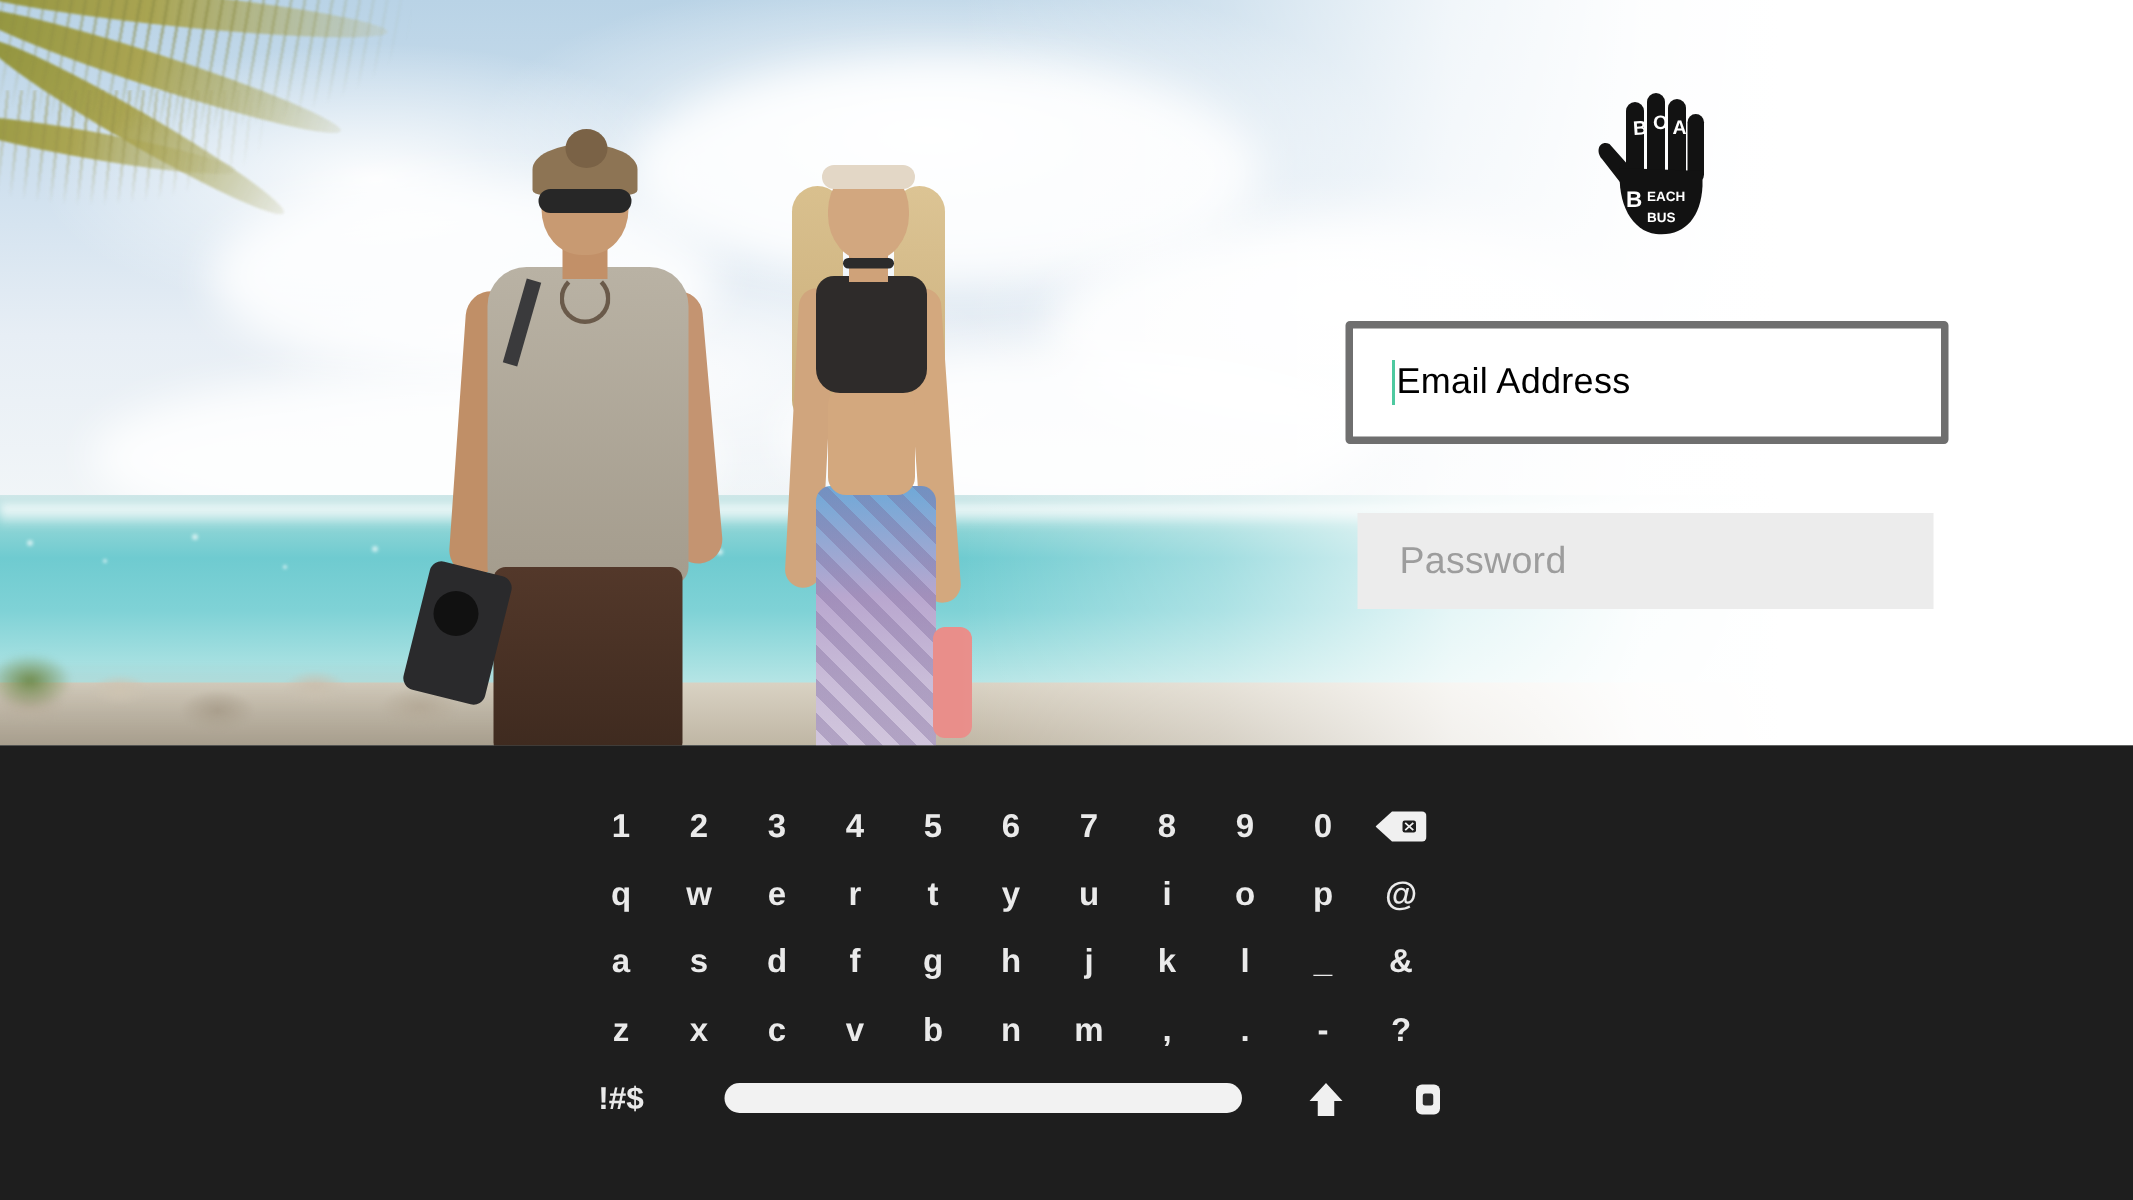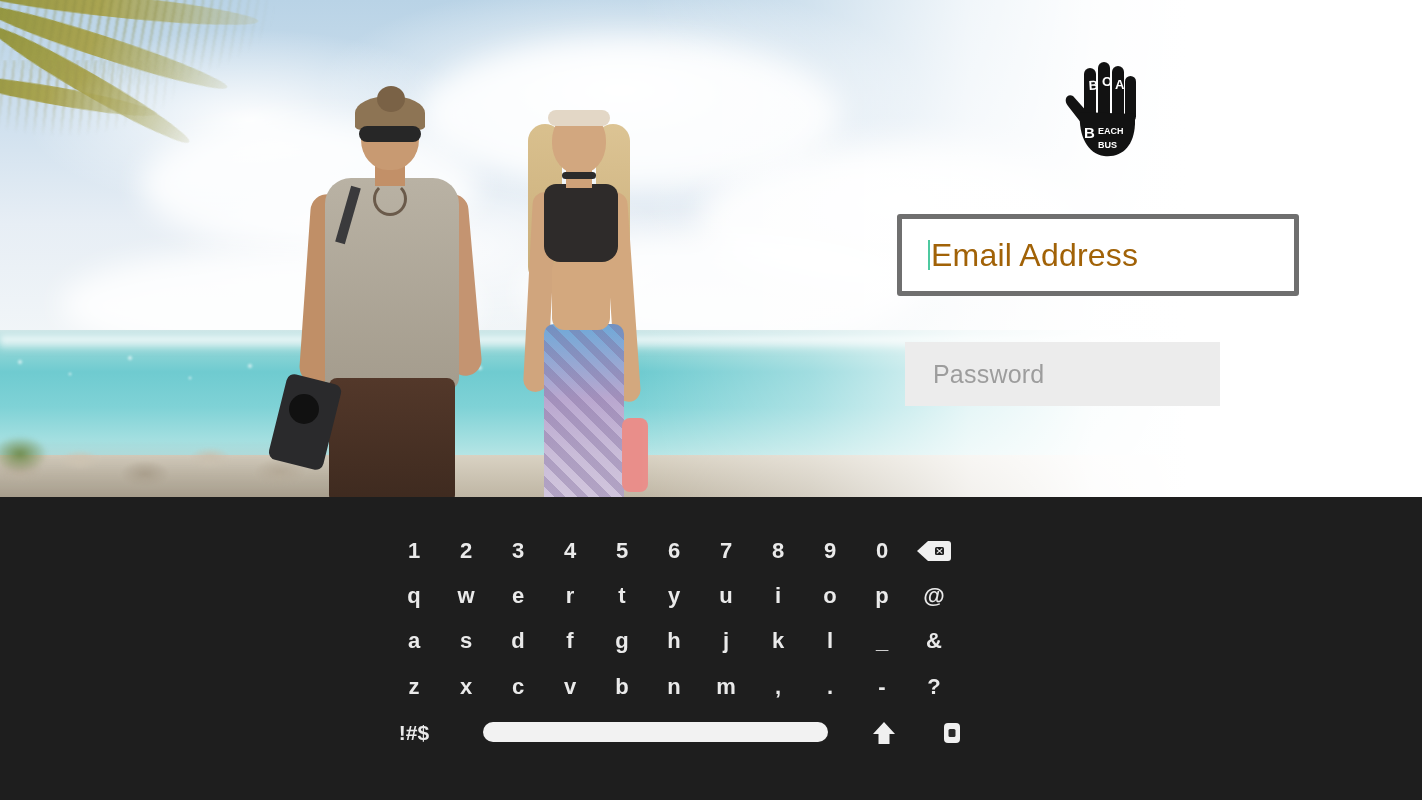--- a/index.html
+++ b/index.html
@@ -219,30 +219,30 @@
     display: flex;
     align-items: center;
   }
   .caret {
     width: 2px; height: 30px;
     background: #4ec9a0;
     margin-left: 26px;
     flex: none;
   }
   .email-ph {
-    font-size: 32px;
-    color: #a16207;
+    font-size: 24px;
+    color: #000000;
     letter-spacing: .2px;
     margin-left: 1px;
   }
 
   .password-field {
     position: absolute;
     left: 905px; top: 342px;
-    width: 315px; height: 64px;
+    width: 384px; height: 64px;
     background: #ececec;
     border: none;
     display: flex;
     align-items: center;
   }
   .password-ph {
     font-size: 25px;
     color: #9d9d9d;
     margin-left: 28px;
     letter-spacing: .2px;

